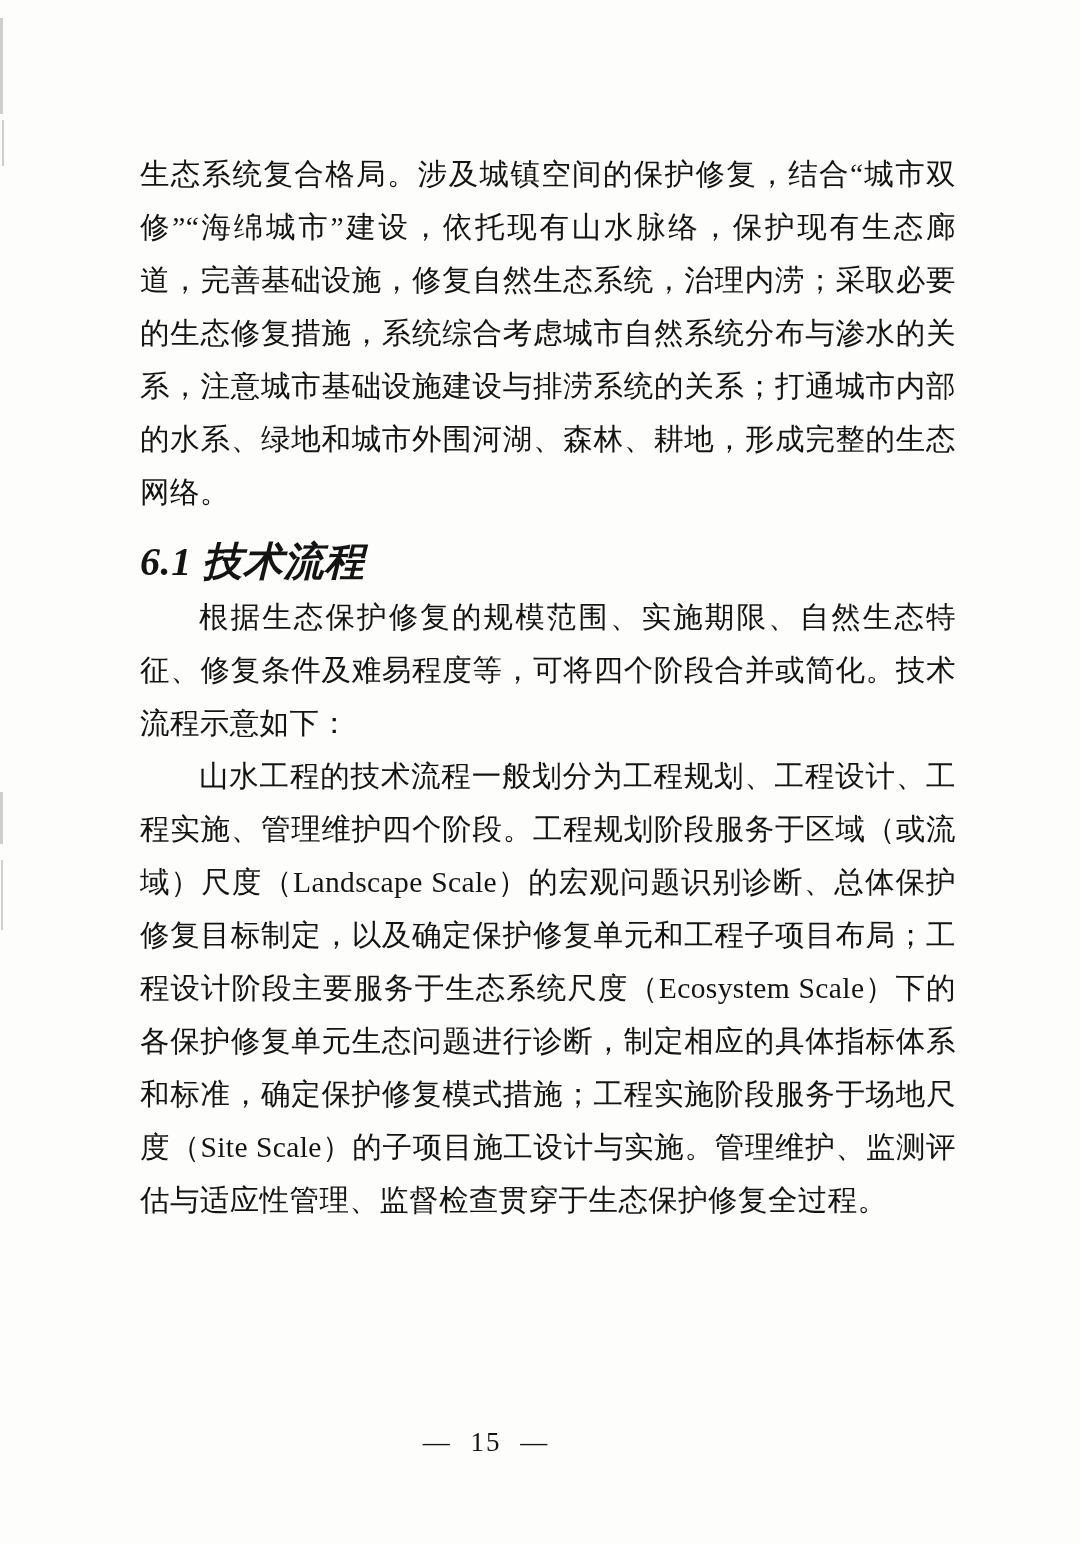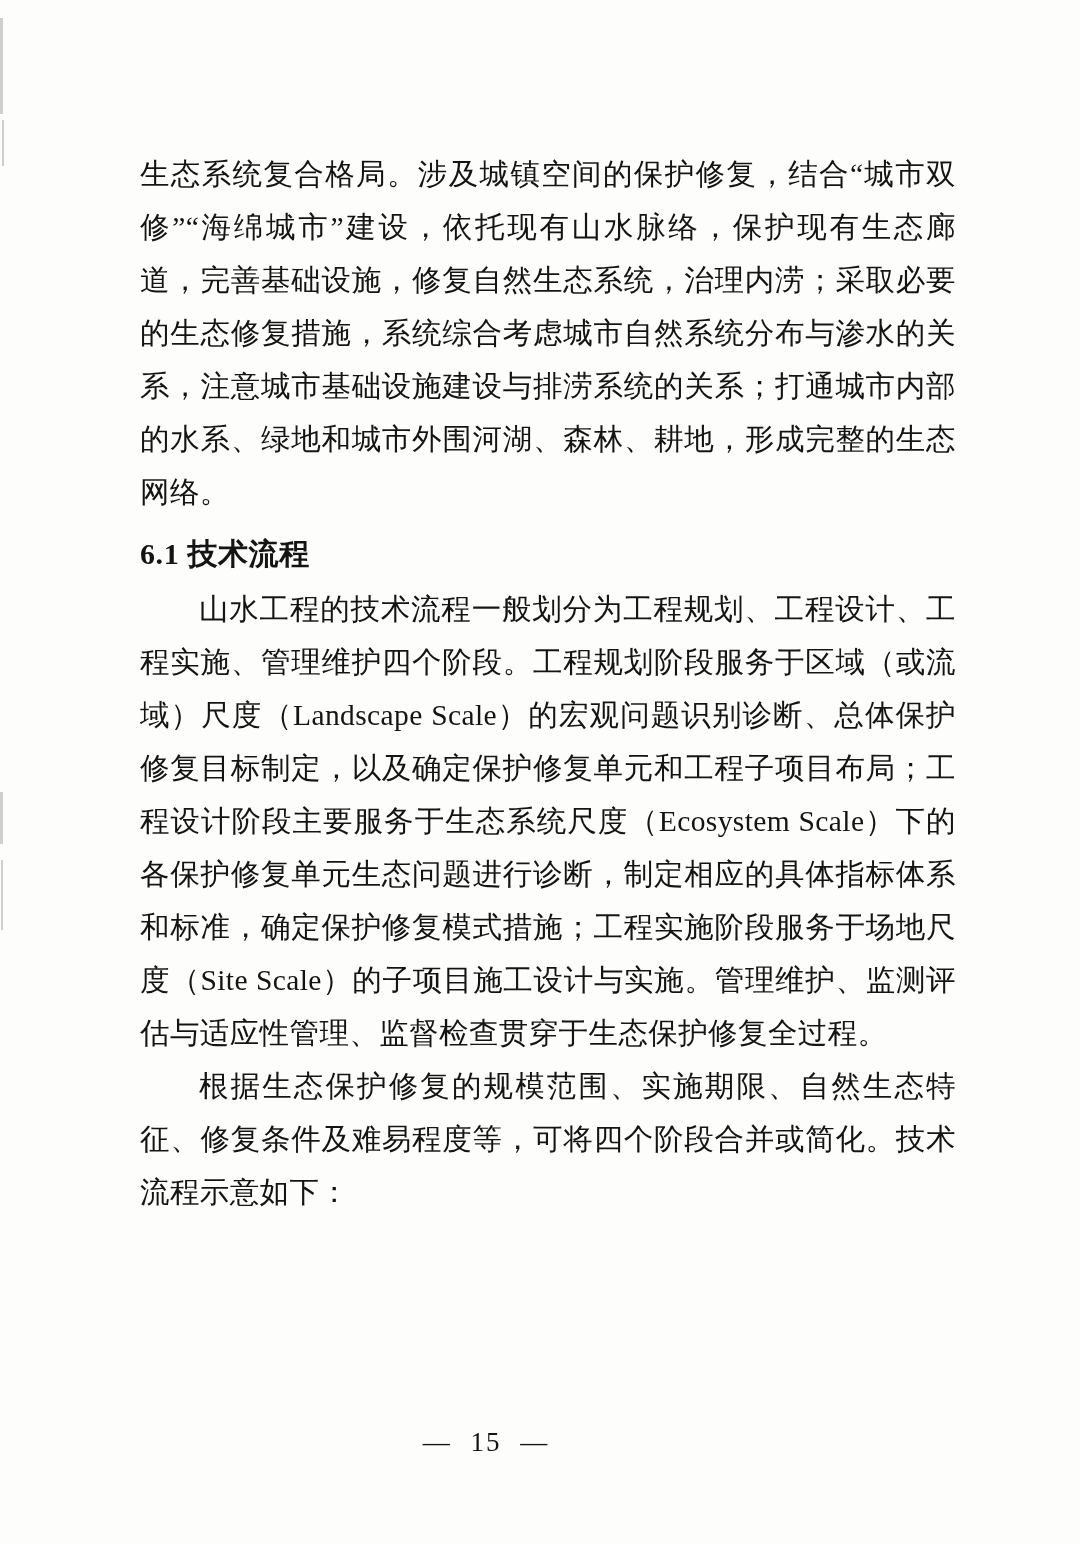--- a/index.html
+++ b/index.html
@@ -47,24 +47,25 @@
   }
 
   .h2 {
     font-size: 30px;
     font-weight: bold;
     line-height: 50px;
     margin: 30px 0 10px 0;
     letter-spacing: 1px;
   }
   .h3 {
-    font-size: 30px;
+    font-size: 40px;
     line-height: 50px;
-    margin: 10px 0 4px 0;
+    margin: 18px 0 4px 0;
     letter-spacing: 0.6px;
+    font-style: italic;
   }
 
   .footer {
     position: absolute;
     left: 0;
     right: 0;
     bottom: 86px;
     text-align: center;
     padding-right: 108px;
     font-size: 27px;
@@ -86,23 +87,23 @@
   <div class="edge-mark m3"></div>
   <div class="edge-mark m4"></div>
 
   <div class="content">
 
     <p class="para">生态系统复合格局。涉及城镇空间的保护修复，结合“城市双修”“海绵城市”建设，依托现有山水脉络，保护现有生态廊道，完善基础设施，修复自然生态系统，治理内涝；采取必要的生态修复措施，系统综合考虑城市自然系统分布与渗水的关系，注意城市基础设施建设与排涝系统的关系；打通城市内部的水系、绿地和城市外围河湖、森林、耕地，形成完整的生态网络。</p>
 
 
     <h3 class="h3">6.1  技术流程</h3>
 
+    <p class="para indent">根据生态保护修复的规模范围、实施期限、自然生态特征、修复条件及难易程度等，可将四个阶段合并或简化。技术流程示意如下：</p>
+
     <p class="para indent">山水工程的技术流程一般划分为工程规划、工程设计、工程实施、管理维护四个阶段。工程规划阶段服务于区域（或流域）尺度（Landscape Scale）的宏观问题识别诊断、总体保护修复目标制定，以及确定保护修复单元和工程子项目布局；工程设计阶段主要服务于生态系统尺度（Ecosystem  Scale）下的各保护修复单元生态问题进行诊断，制定相应的具体指标体系和标准，确定保护修复模式措施；工程实施阶段服务于场地尺度（Site Scale）的子项目施工设计与实施。管理维护、监测评估与适应性管理、监督检查贯穿于生态保护修复全过程。</p>
-
-    <p class="para indent">根据生态保护修复的规模范围、实施期限、自然生态特征、修复条件及难易程度等，可将四个阶段合并或简化。技术流程示意如下：</p>
 
   </div>
 
   <div class="footer">
     <span>—</span>
     <span class="pgnum">15</span>
     <span>—</span>
   </div>
 
 </div>

